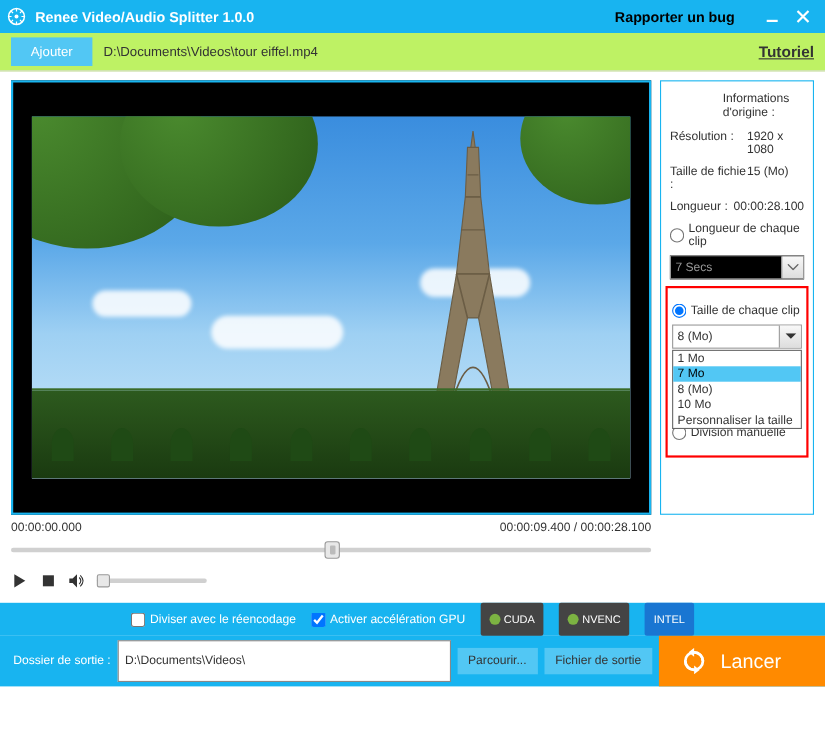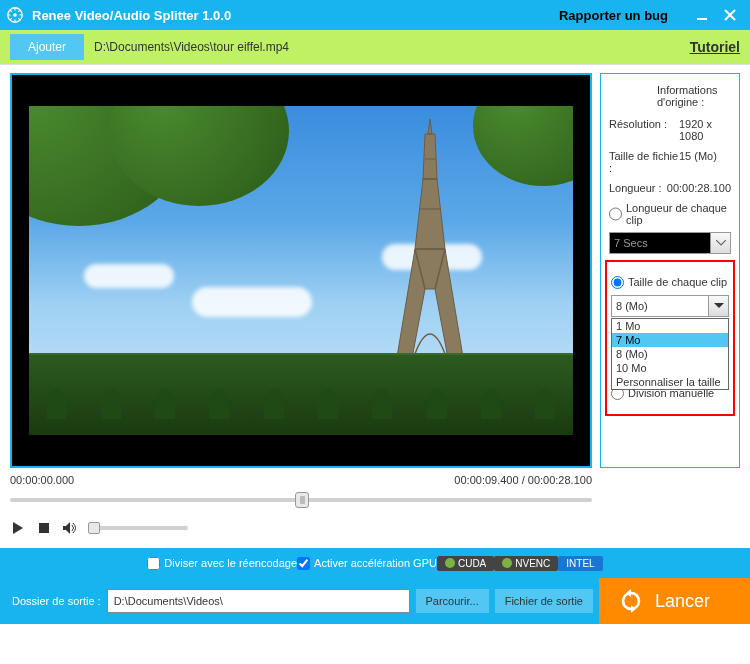--- a/index.html
+++ b/index.html
@@ -61,29 +61,29 @@
     .radio-row input { margin: 0; }
     .select-box { width: 100%; height: 22px; border: 1px solid #999; background: #fff; display: flex; align-items: center; padding: 0 4px; position: relative; font-size: 11px; }
     .select-box.disabled { color: #999; background: #000000; align-items: center; }
     .select-arrow { position: absolute; right: 0; top: 0; width: 20px; height: 100%; background: linear-gradient(#f8f8f8,#ddd); border-left: 1px solid #999; display: flex; align-items: center; justify-content: center; }
     .dropdown { position: absolute; top: 22px; left: -1px; right: -1px; background: #fff; border: 1px solid #666; z-index: 10; }
     .dropdown div { padding: 1px 4px; font-size: 11px; cursor: pointer; }
     .dropdown div.sel { background: #52c7f4; color: #000; }
     .size-block { border: 2px solid #ff0000; padding: 6px 4px 8px 4px; margin: 6px -4px; }
     .divide-btn { display: block; margin: 12px auto 0 auto; padding: 7px 22px; background: linear-gradient(#fefefe,#e8e8e8); border: 1px solid #aaa; border-radius: 4px; cursor: pointer; font-size: 12px; font-weight: bold; }
     
-    .options-row { background: #18b4f0; color: #fff; height: 30px; display: flex; align-items: center; justify-content: center; font-size: 11px; margin-top: 4px; }
+    .options-row { background: #18b4f0; color: #fff; height: 30px; display: flex; justify-content: center; gap: 14px; font-size: 11px; margin-top: 4px; }
     .options-row label { display: flex; align-items: center; gap: 4px; cursor: pointer; }
     .badge { background: #444; color: #fff; padding: 2px 8px; font-size: 10px; border-radius: 2px; display: inline-flex; align-items: center; gap: 3px; }
     .badge.intel { background: #1976d2; }
     .nvicon { width: 10px; height: 10px; background: #7cb342; border-radius: 50%; display: inline-block; }
     
     .footer { background: #18b4f0; height: 46px; display: flex; align-items: center; padding: 0 0 0 12px; font-size: 11px; color: #fff; gap: 6px; }
     .footer .out-lbl { white-space: nowrap; }
-    .footer .out-path { flex: 1; background: #fff; color: #333; height: 24px; border: 1px solid #888; padding: 0 6px; display: flex; align-items: center; }
+    .footer .out-path { flex: 1; background: #fff; color: #333; height: 38px; border: 1px solid #888; padding: 0 6px; display: flex; align-items: center; }
     .footer .f-btn { background: #52c7f4; color: #333; border: none; height: 24px; padding: 0 10px; cursor: pointer; font-size: 11px; }
     .launch-btn { background: #ff8a00; color: #fff; height: 46px; border: none; padding: 0 40px 0 20px; cursor: pointer; display: flex; align-items: center; gap: 12px; font-size: 18px; }
     .launch-icon { width: 24px; height: 24px; }
   </style>
 </head>
 <body>
 
 <div class="titlebar">
   <span class="logo-icon">
     <svg viewBox="0 0 20 20">

